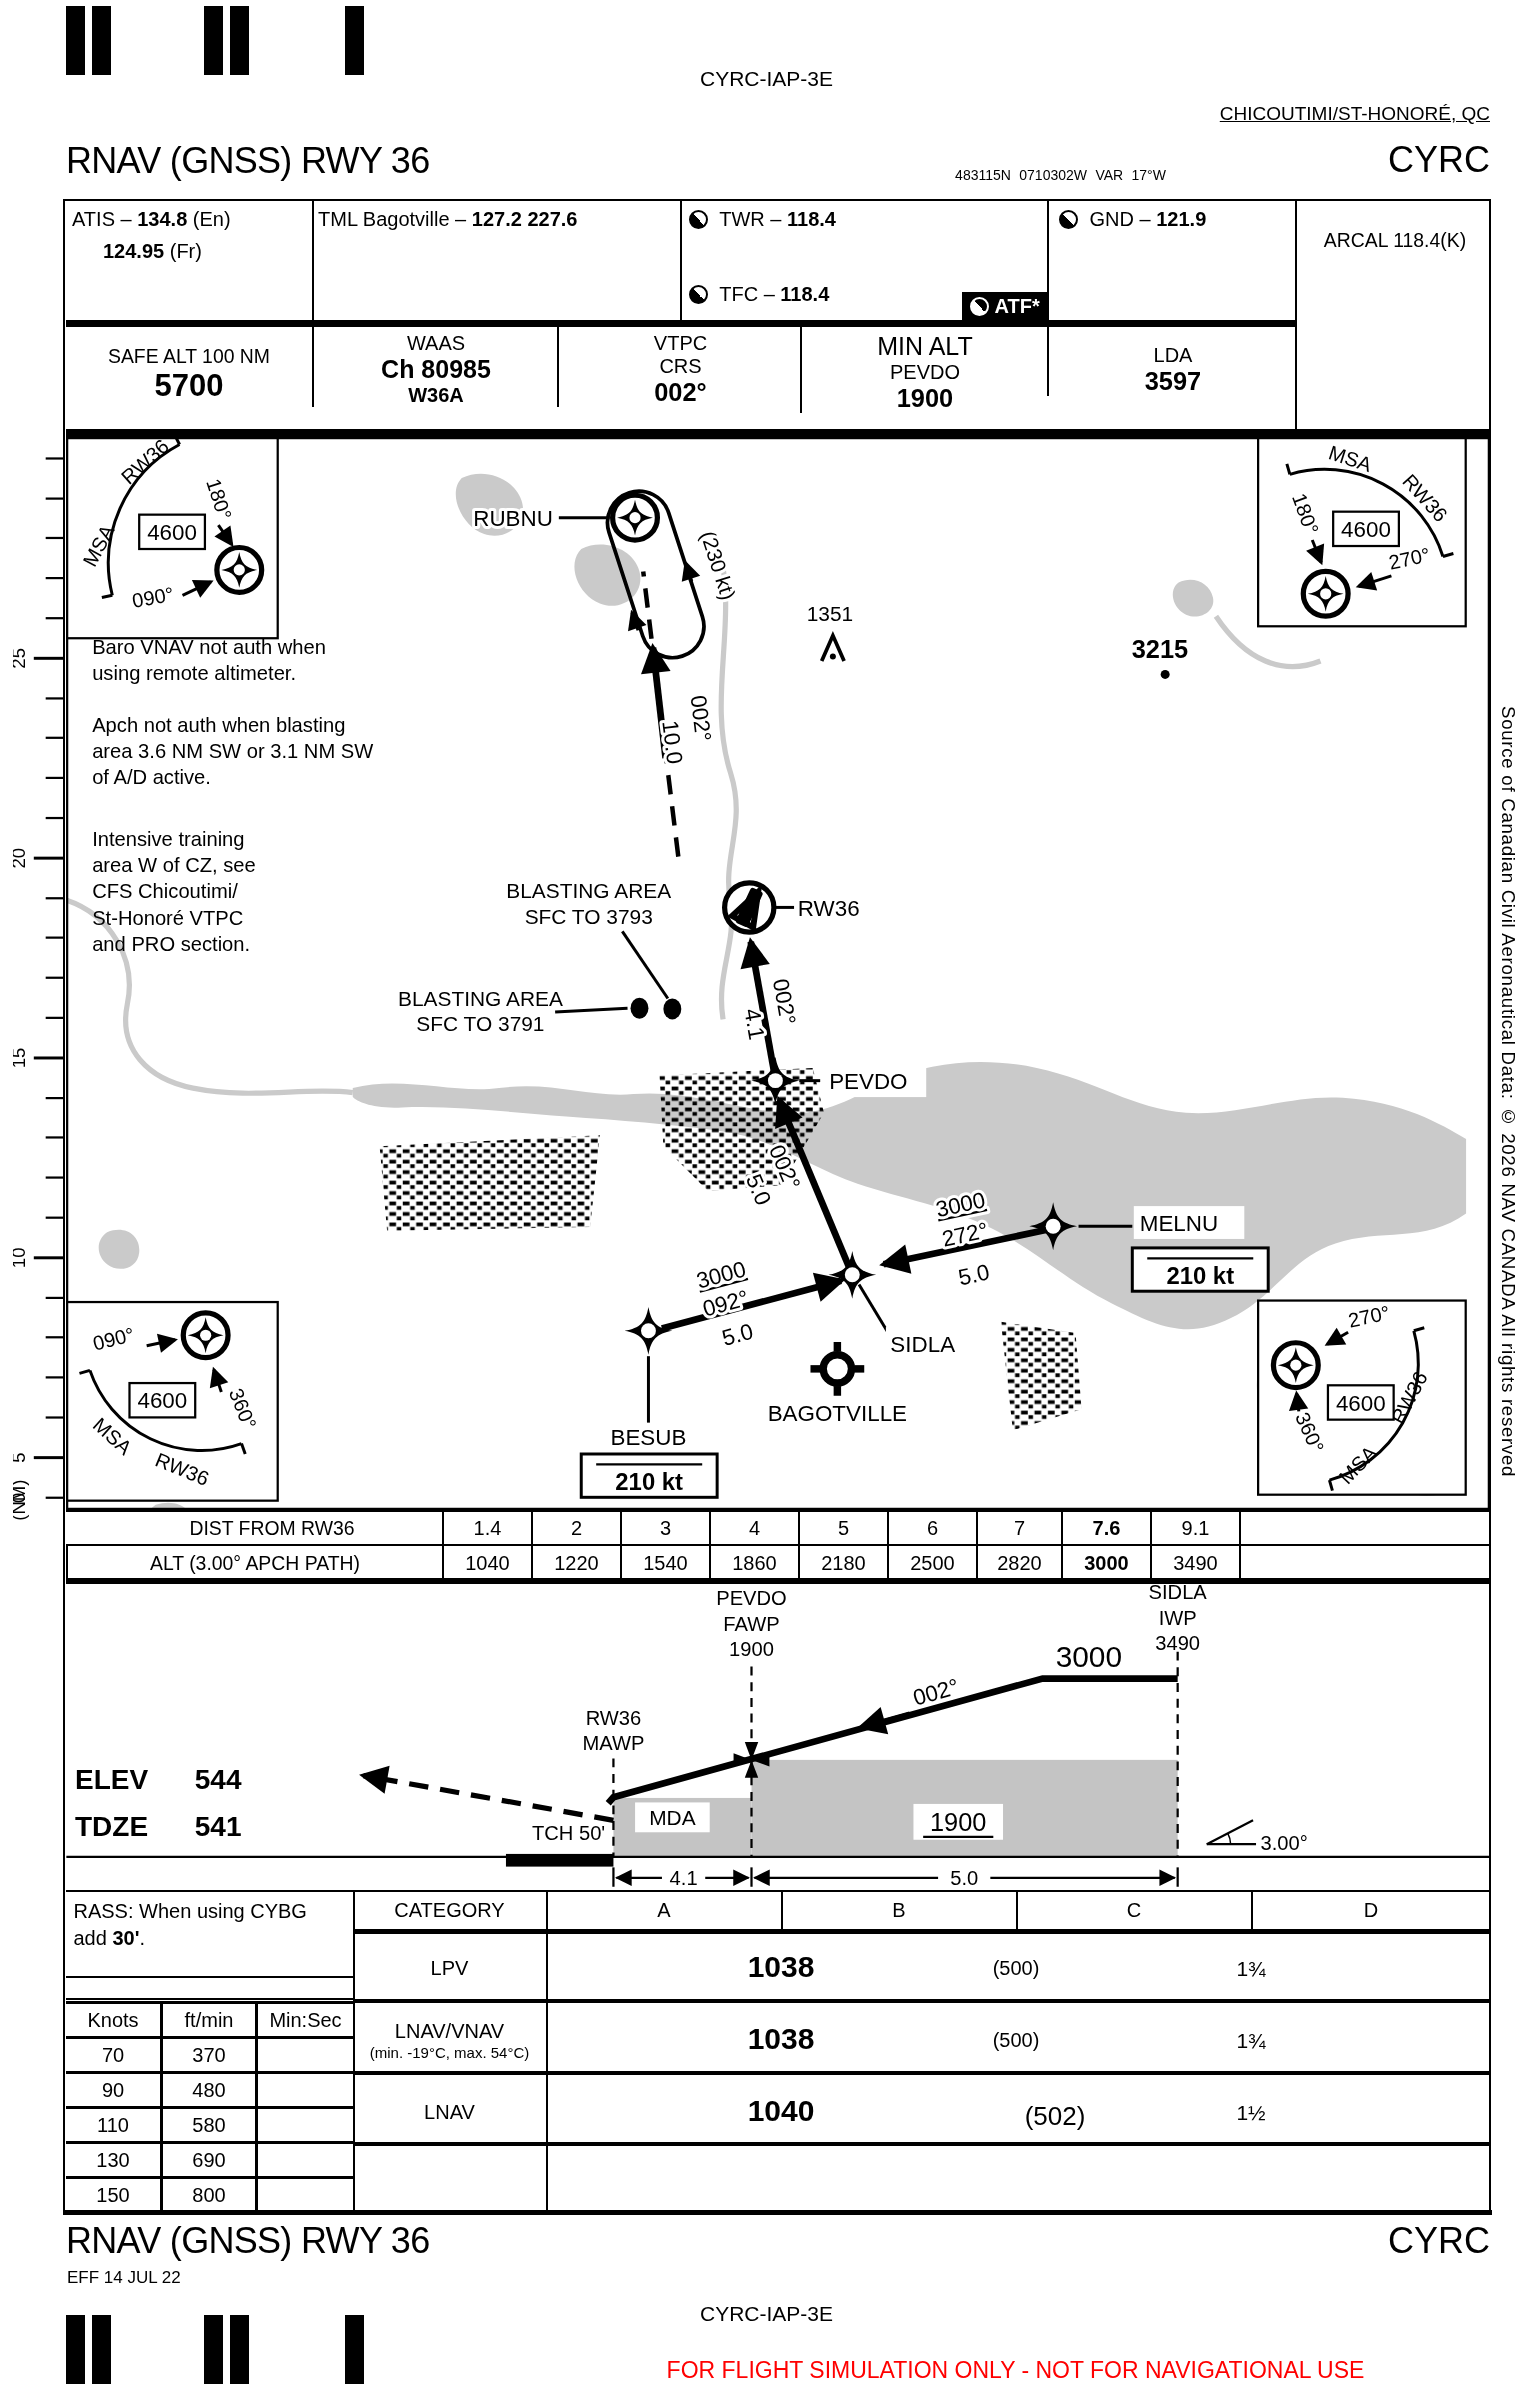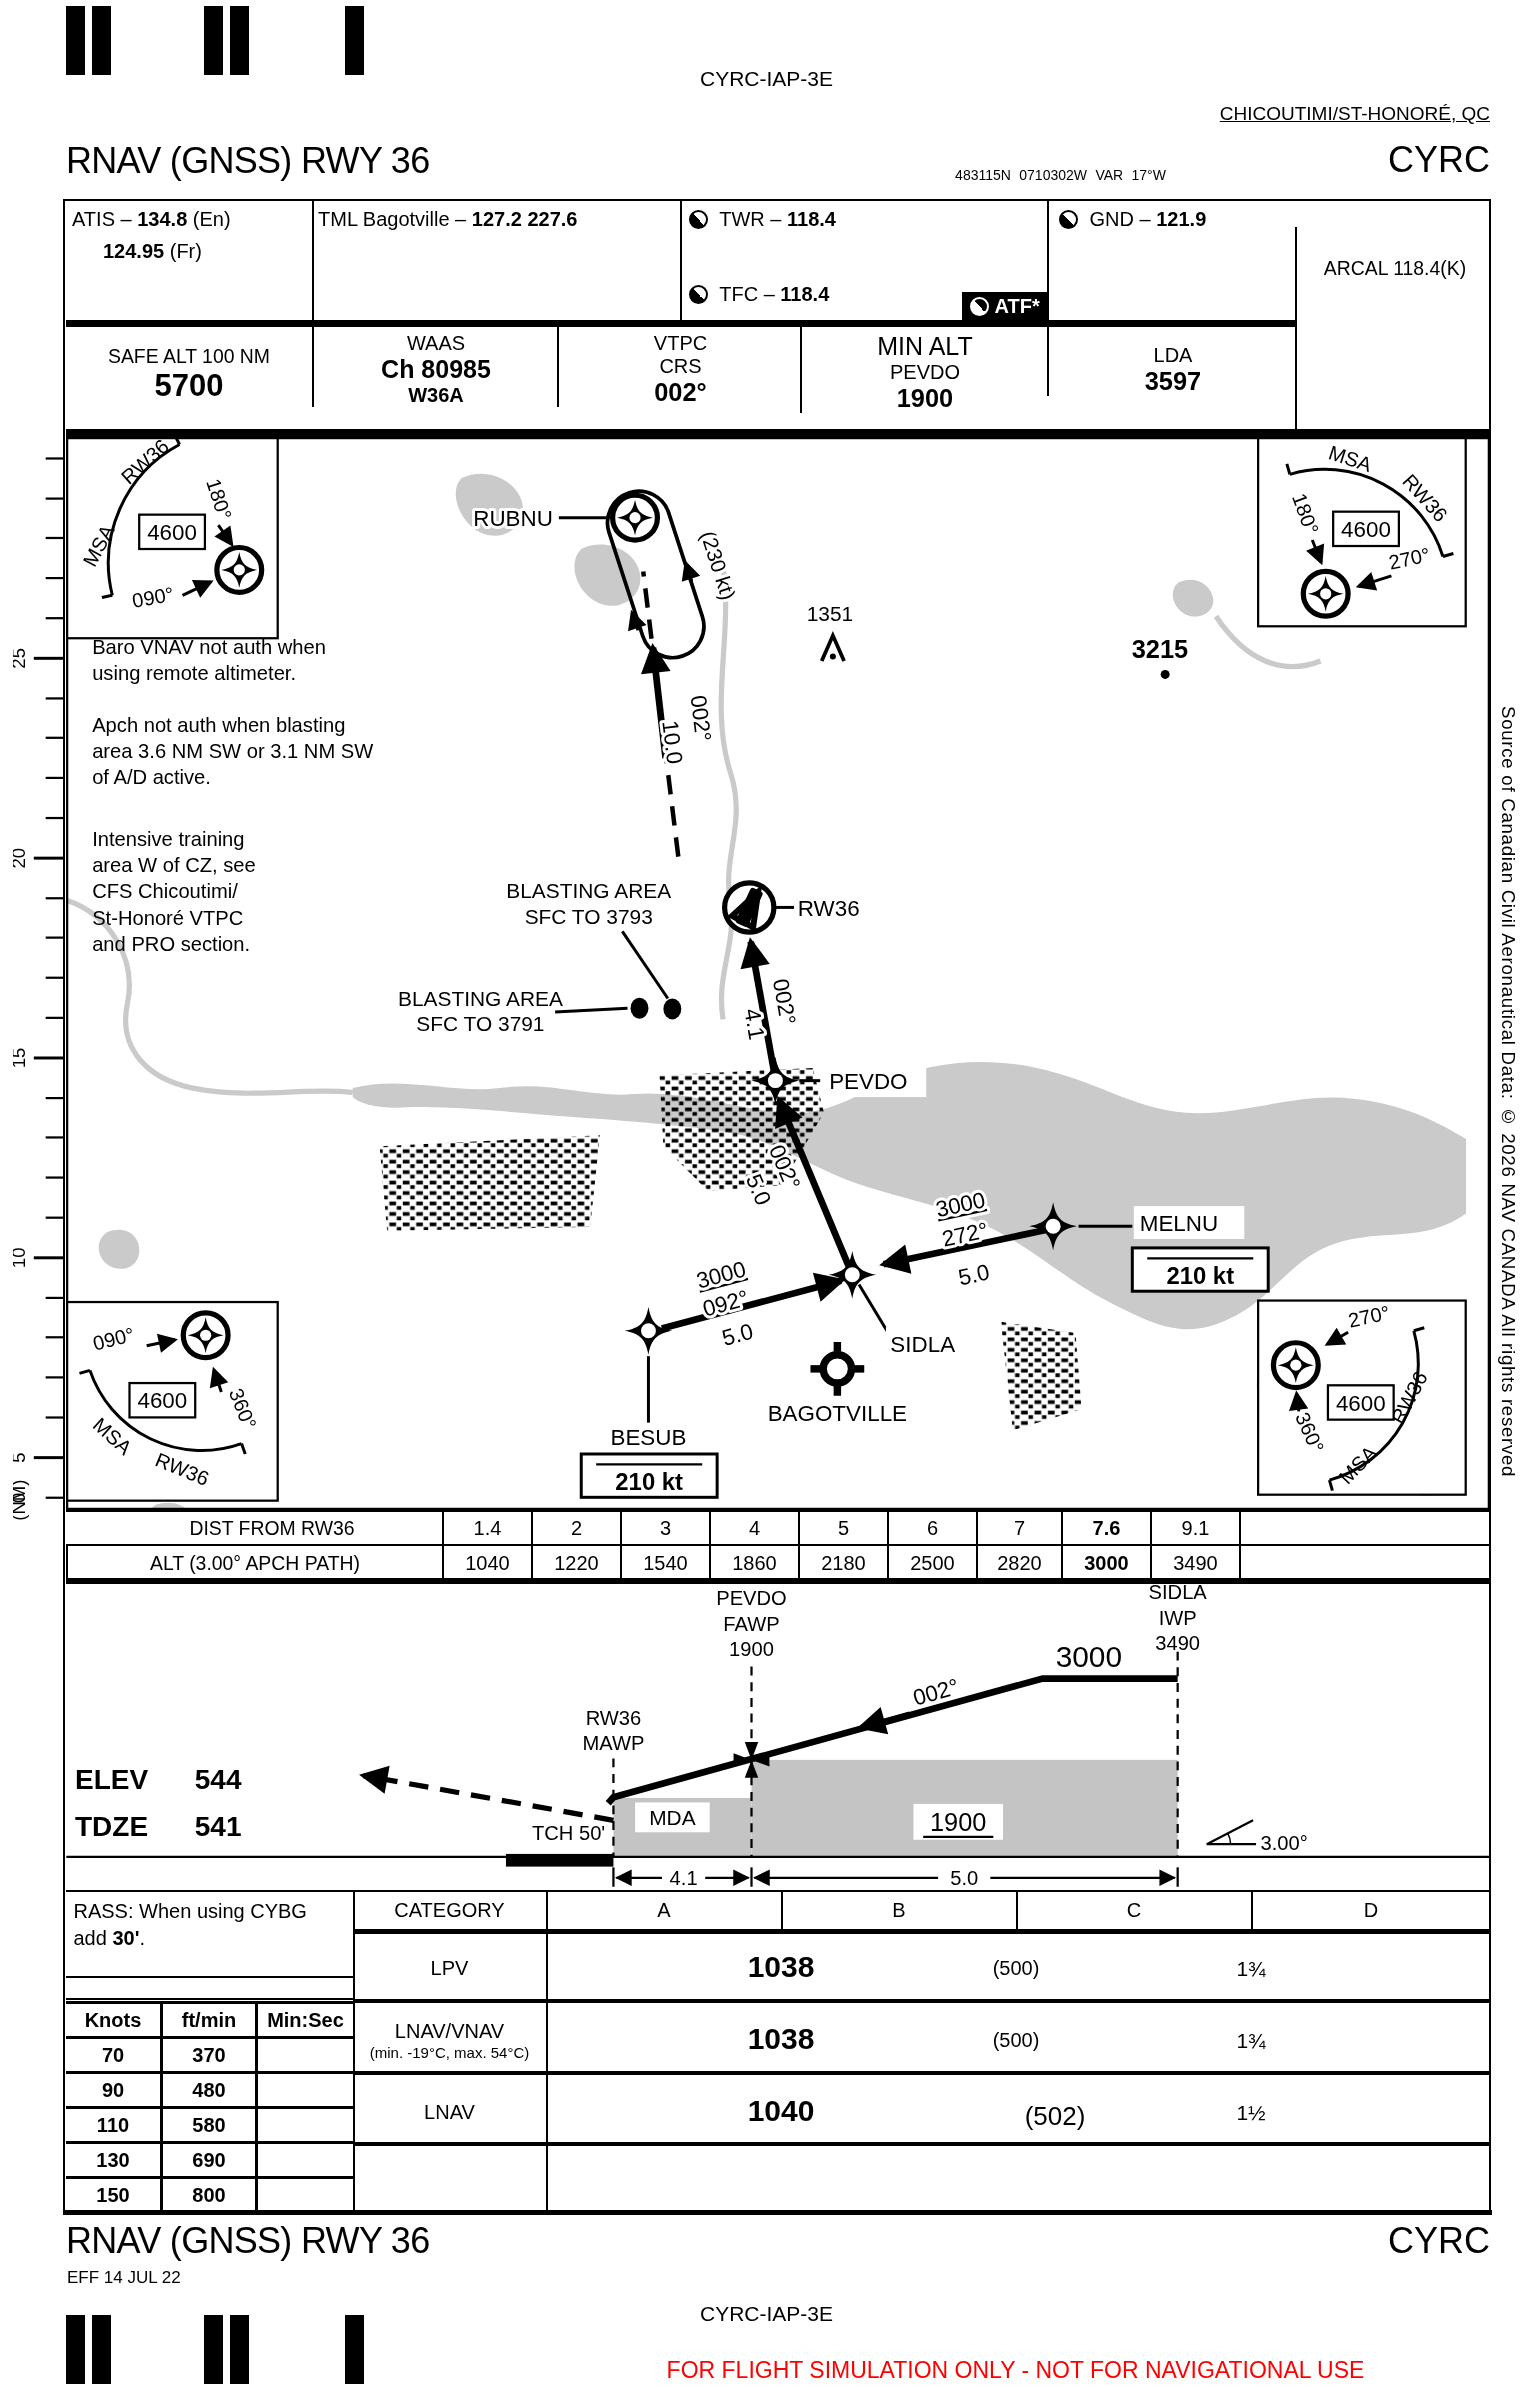--- a/index.html
+++ b/index.html
@@ -87,21 +87,21 @@
       <span class="b">118.4</span>
     </div>
     <div class="abs" style="left:896px;top:93px;background:#000;color:#fff;padding:3px 7.5px;font-size:20px;font-weight:bold;white-space:nowrap;">
       <span class="halfc inv"></span><span>ATF*</span>
     </div>
     <div class="abs celllbl" style="left:993px;top:9px;white-space:nowrap;">
       <span class="halfc"></span>
       <span>GND –</span>
       <span class="b">121.9</span>
     </div>
-    <div class="abs" style="left:1229px;top:0;width:196px;height:230px;border-left:2.2px solid #000;text-align:center;margin-top:28px;">
+    <div class="abs" style="left:1229px;top:0;width:196px;height:230px;border-left:2.2px solid #000;text-align:center;">
       <div style="margin-top:30px;font-size:19.4px;">ARCAL 118.4(K)</div>
     </div>
     <div class="vline" style="left:246px;top:0;height:122px;"></div>
     <div class="vline" style="left:614px;top:0;height:122px;"></div>
     <div class="vline" style="left:981px;top:0;height:122px;"></div>
   </div>
   <div class="hline thick" style="left:66px;top:320px;width:1229px;"></div>
 
   <div class="abs" style="left:66px;top:326px;width:1229px;height:103px;text-align:center;">
     <div class="abs" style="left:0;top:0;width:246px;">
@@ -546,21 +546,21 @@
     <div class="abs" style="left:7.5px;top:7.5px;width:276px;font-size:20px;line-height:27px;">
       <div>RASS: When using CYBG</div>
       <div>
         <span>add</span>
         <span class="b">30'</span><span>.</span>
       </div>
     </div>
     <div class="hline" style="left:0;top:86px;width:287px;"></div>
     <div class="hline" style="left:0;top:108px;width:287px;"></div>
 
-    <div class="ktable" style="left:0;top:111px;width:287px;border-top:3px solid #000;font-weight:bold;">
+    <div class="ktable" style="left:0;top:111px;width:287px;border-top:3px solid #000;">
       <div>Knots</div>
       <div>ft/min</div>
       <div>Min:Sec</div>
       <div>70</div>
       <div>370</div>
       <div></div>
       <div>90</div>
       <div>480</div>
       <div></div>
       <div>110</div>

